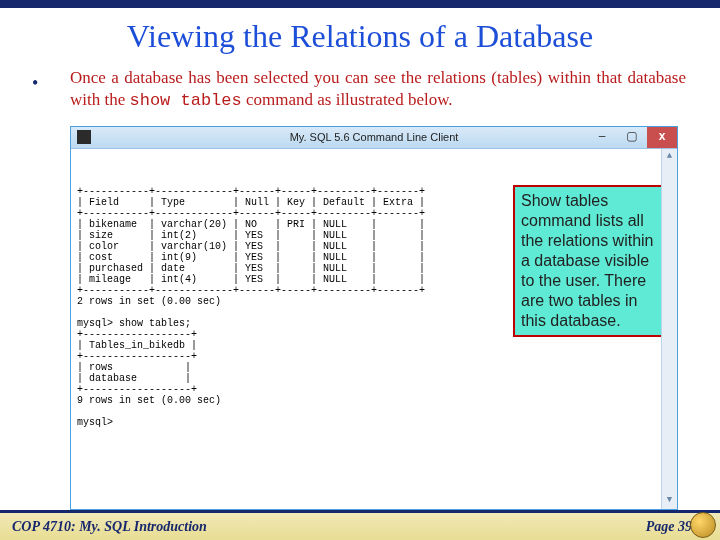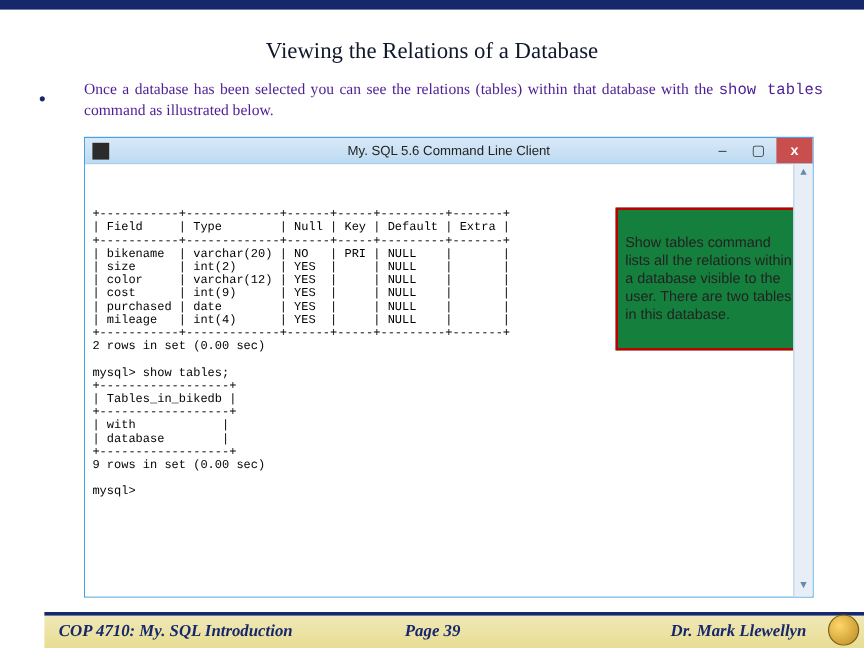--- a/index.html
+++ b/index.html
@@ -10,42 +10,42 @@
     font-family: "Times New Roman", Times, serif;
     position: relative;
     overflow: hidden;
   }
   .top-bar {
     height: 8px;
     background: #16276c;
   }
   .slide-title {
     text-align: center;
-    font-size: 19px;
-    color: #0f172a;
-    padding: 24px 20px 12px;
+    font-size: 32px;
+    color: #1d4ed8;
+    padding: 10px 20px 12px;
     font-weight: normal;
   }
   .body {
     padding: 0 34px 0 70px;
     position: relative;
   }
   .bullet-row {
     position: relative;
   }
   .bullet-dot {
     position: absolute;
     left: -38px;
     top: 6px;
     font-size: 18px;
     color: #16276c;
   }
   .body-text {
-    font-size: 13px;
-    color: #4c1d95;
+    font-size: 17px;
+    color: #b91c1c;
     line-height: 1.28;
     text-align: justify;
   }
   .mono { font-family: "Courier New", Courier, monospace; }
 
   .window {
     margin: 14px 0 0 0;
     border: 1px solid #4aa0e0;
     width: 608px;
     background: #fff;
@@ -122,44 +122,43 @@
     display: flex; align-items: center; justify-content: center;
   }
   .scrollbar .track { flex: 1; width: 100%; }
 
   .callout {
     position: absolute;
     right: 4px;
     top: 36px;
     width: 160px;
     border: 2px solid #c00000;
-    background: #15803d;
-    padding: 20px 6px;
+    background: #5eead4;
+    padding: 4px 6px;
     font-family: "Segoe UI", Tahoma, sans-serif;
-    font-size: 12px;
+    font-size: 16px;
     line-height: 1.25;
     color: #222;
     white-space: normal;
   }
 
   .footer {
     position: absolute;
     left: 0; right: 0; bottom: 0;
     height: 30px;
     border-top: 3px solid #16276c;
     background: linear-gradient(#f0e8b8, #e8dd92);
     display: flex;
     align-items: center;
     font-family: "Times New Roman", serif;
     font-style: italic;
     font-weight: bold;
     font-size: 14px;
     color: #16276c;
     padding: 0 12px;
-    margin-left: 37px;
   }
   .footer .left { flex: 1; text-align: left; }
   .footer .center { flex: 0 0 auto; padding: 0 16px; }
   .footer .right { flex: 1; text-align: right; padding-right: 36px; }
   .footer-logo {
     position: absolute;
     right: 4px; bottom: 2px;
     width: 26px; height: 26px;
     border-radius: 50%;
     background: radial-gradient(circle at 35% 35%, #ffd66b, #b88a1f);
@@ -192,32 +191,32 @@
       </div>
     </div>
 
     <div class="console">
       <div class="console-inner">
 <span>+-----------+-------------+------+-----+---------+-------+</span>
 <span>| Field     | Type        | Null | Key | Default | Extra |</span>
 <span>+-----------+-------------+------+-----+---------+-------+</span>
 <span>| bikename  | varchar(20) | NO   | PRI | NULL    |       |</span>
 <span>| size      | int(2)      | YES  |     | NULL    |       |</span>
-<span>| color     | varchar(12) | YES  |     | NULL    |       |</span>
+<span>| color     | varchar(10) | YES  |     | NULL    |       |</span>
 <span>| cost      | int(9)      | YES  |     | NULL    |       |</span>
 <span>| purchased | date        | YES  |     | NULL    |       |</span>
 <span>| mileage   | int(4)      | YES  |     | NULL    |       |</span>
 <span>+-----------+-------------+------+-----+---------+-------+</span>
 <span>2 rows in set (0.00 sec)</span>
 
 <span>mysql&gt; show tables;</span>
 <span>+------------------+</span>
 <span>| Tables_in_bikedb |</span>
 <span>+------------------+</span>
-<span>| with            |</span>
+<span>| rows            |</span>
 <span>| database        |</span>
 <span>+------------------+</span>
 <span>9 rows in set (0.00 sec)</span>
 
 <span>mysql&gt;</span>
       </div>
 
       <div class="callout">Show tables command lists all the relations within a database visible to the user. There are two tables in this database.</div>
 
       <div class="scrollbar">
@@ -225,15 +224,14 @@
         <div class="track"></div>
         <div class="arrow">▼</div>
       </div>
     </div>
   </div>
 </div>
 
 <div class="footer">
   <div class="left">COP 4710: My. SQL Introduction</div>
   <div class="center">Page 39</div>
-  <div class="right">Dr. Mark Llewellyn</div>
   <div class="footer-logo"></div>
 </div>
 
 </body></html>

